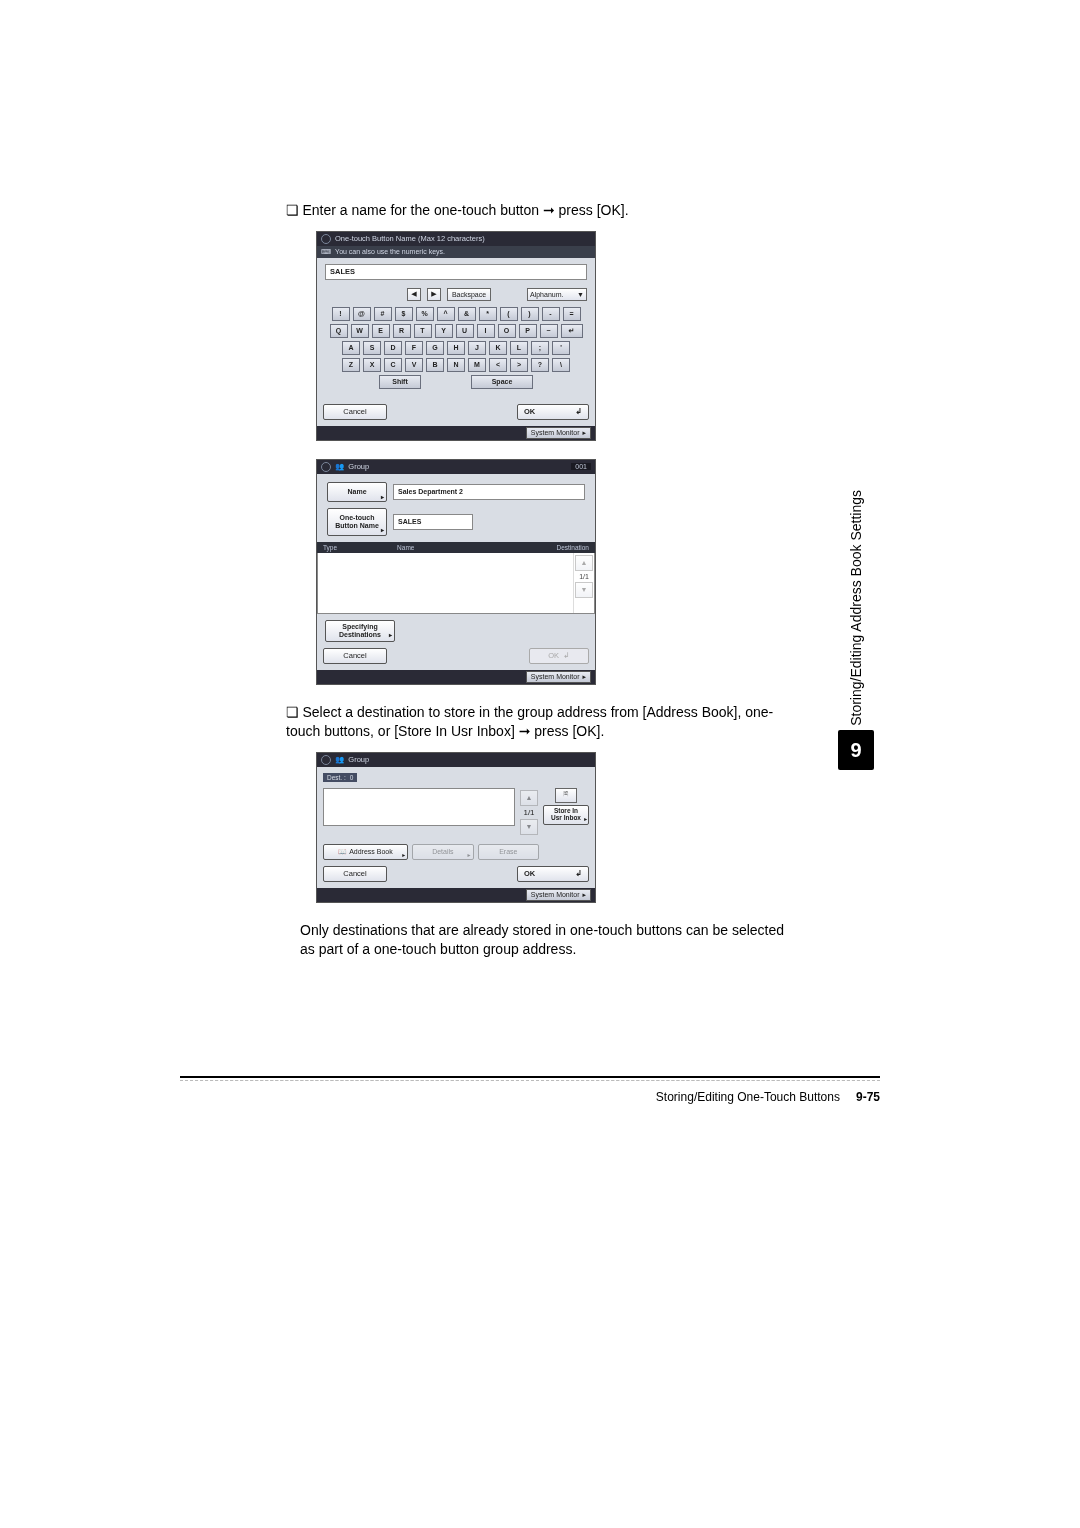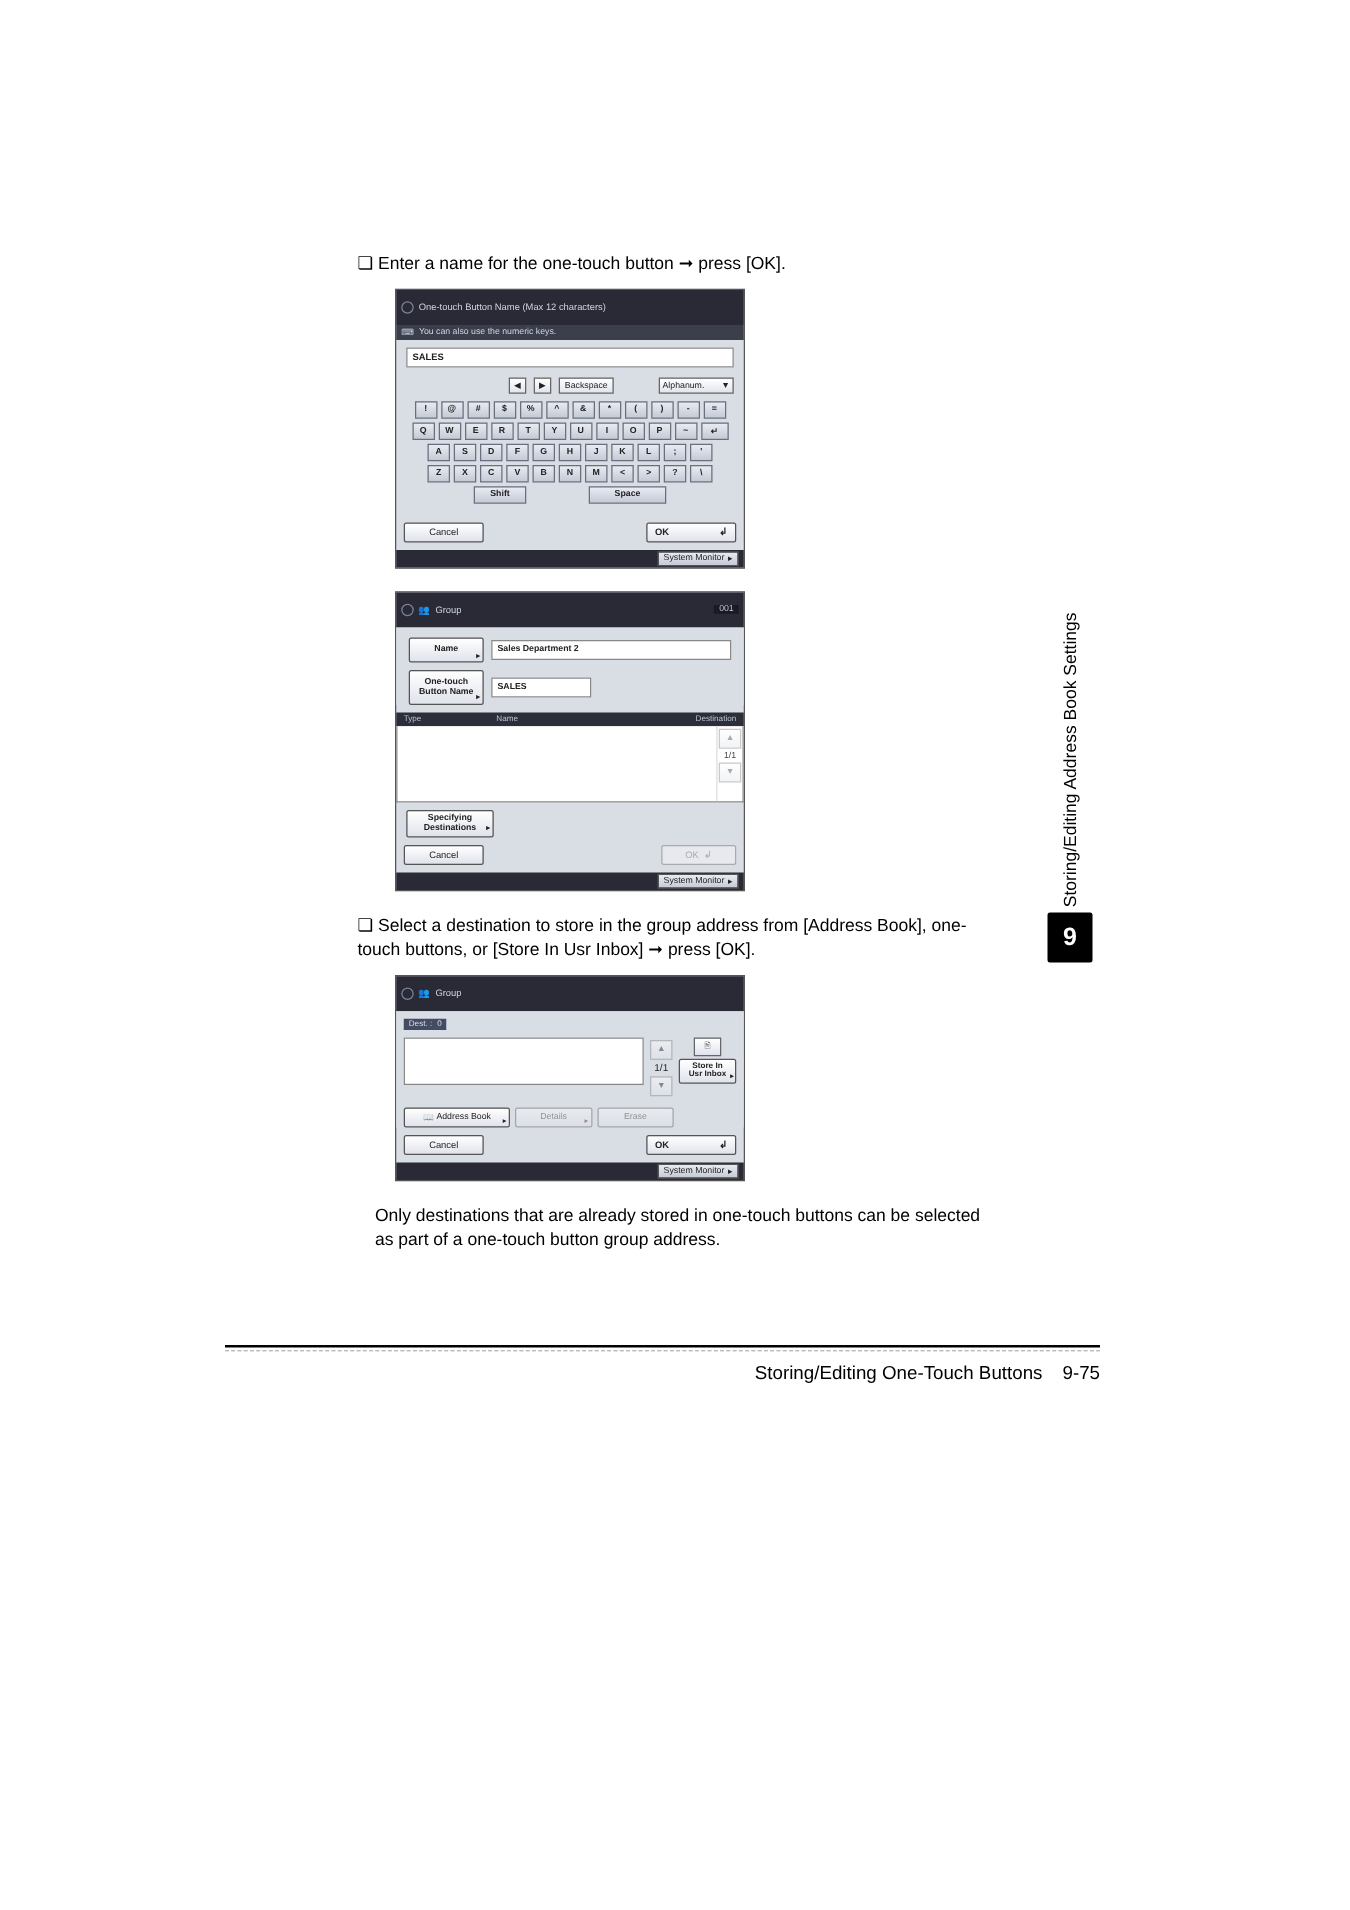--- a/index.html
+++ b/index.html
@@ -38,21 +38,21 @@
     width: 278px;
     margin: 8px 0 18px 30px;
     border: 1px solid #555;
     background: #d9dde4;
     font-size: 8px;
     color: #222;
   }
   .ss-titlebar {
     background: #2a2a36;
     color: #cfd5e3;
-    height: 28px;
+    height: 14px;
     display: flex;
     align-items: center;
     gap: 4px;
     padding: 0 4px;
     font-size: 7.5px;
   }
   .ss-infobar {
     background: #3a3f4b;
     color: #cfd5e3;
     height: 12px;
@@ -262,23 +262,23 @@
     position:absolute;left:180px;right:200px;top:1076px;
     border-top:2px solid #000;
     border-bottom:1px dashed #bbb;
     height:2px;
   }
   .page-footer-inner{
     border-top:1px dashed #bbb;margin-top:2px;
   }
   .footer-text{
     position:absolute;left:180px;right:200px;top:1090px;
-    display:flex;justify-content:flex-end;gap:16px;font-size:15px;
-  }
-  .footer-page{font-weight:normal;}
+    display:flex;justify-content:flex-end;gap:16px;font-size:12px;
+  }
+  .footer-page{font-weight:bold;}
 </style>
 </head>
 <body>
 
 <div class="page">
 
   <div class="side-tab">
     <div class="side-label">Storing/Editing Address Book Settings</div>
     <div class="side-black">9</div>
   </div>

